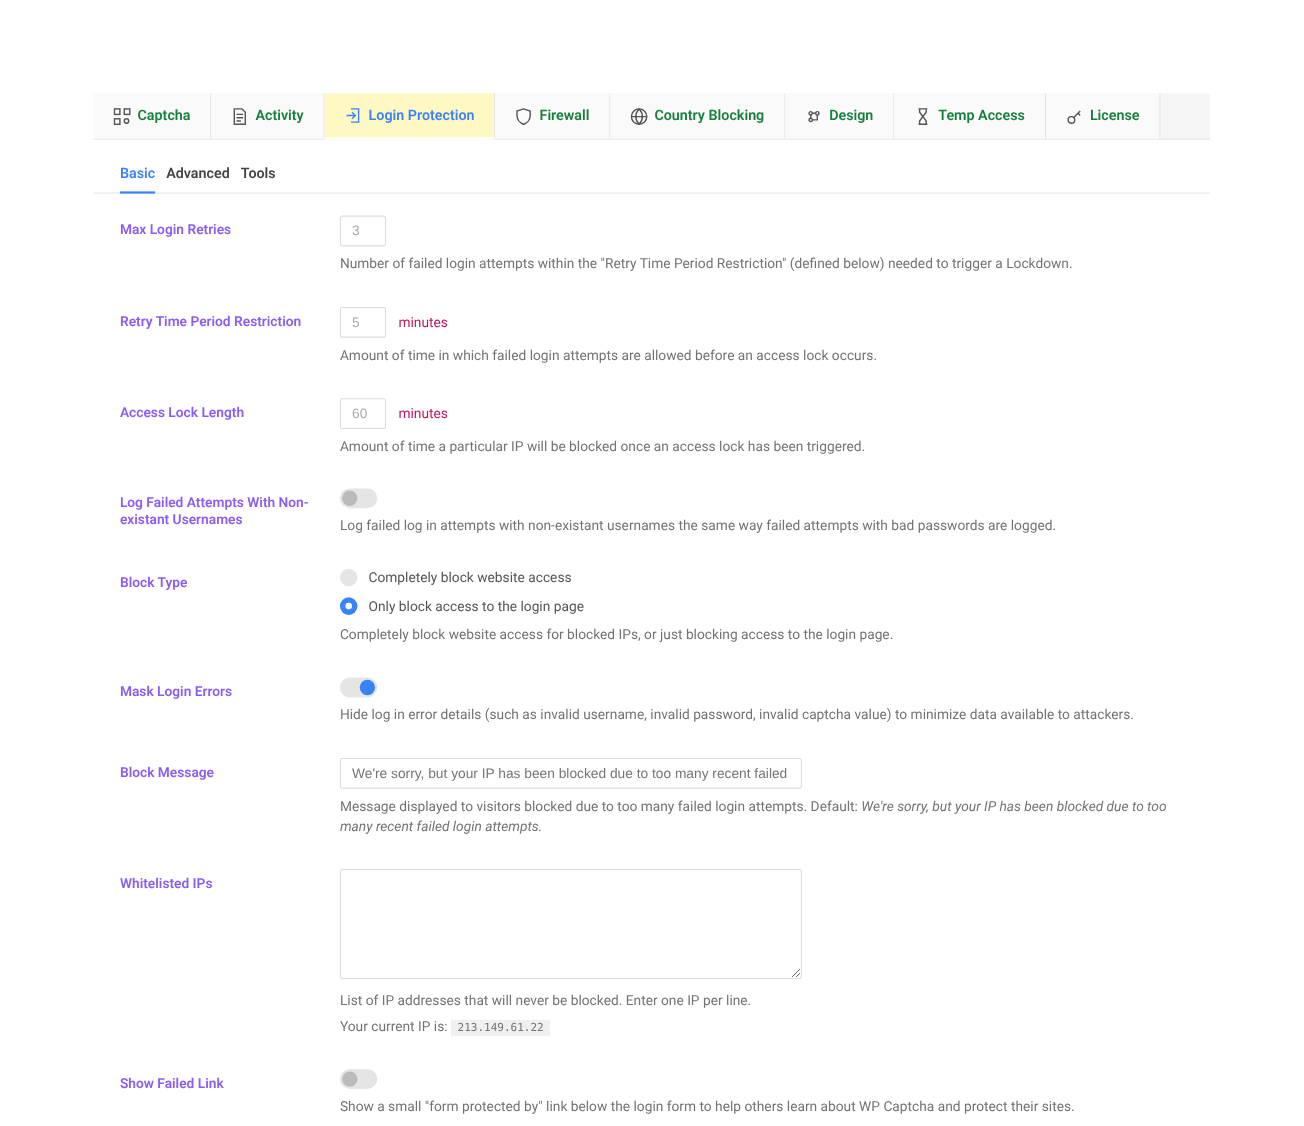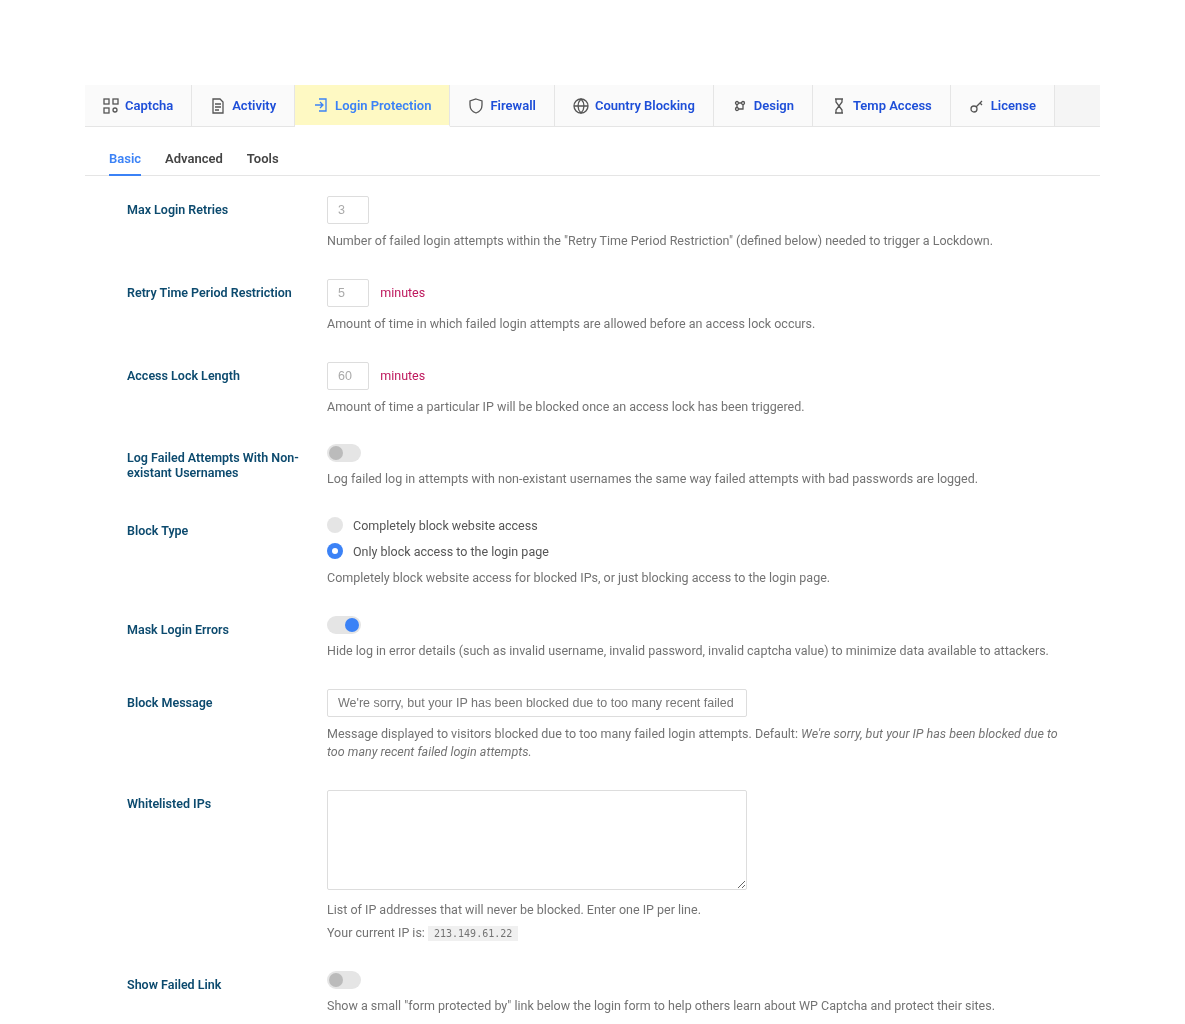--- a/index.html
+++ b/index.html
@@ -1,27 +1,27 @@
 <!DOCTYPE html>
 <html><head>
 <meta charset="utf-8">
 <style>
 * { box-sizing: border-box; margin: 0; padding: 0; }
 body { font-family: -apple-system, BlinkMacSystemFont, "Segoe UI", Roboto, sans-serif; font-size: 13px; color: #333; background: #fff; width: 1185px; }
 .container { padding: 85px 85px 40px 85px; }
 .main-tabs { display: flex; background: #f5f5f5; border-bottom: 1px solid #e5e5e5; }
-.main-tab { display: flex; align-items: center; padding: 12px 18px; font-size: 13px; font-weight: 600; color: #1d4ed8; cursor: pointer; border-right: 1px solid #e5e5e5; background: #fafafa; }
+.main-tab { display: flex; align-items: center; padding: 12px 18px; font-size: 13px; font-weight: 600; color: #15803d; cursor: pointer; border-right: 1px solid #e5e5e5; background: #fafafa; }
 .main-tab.active { background: #fef9c3; color: #3b82f6; border-bottom: 2px solid #fff; margin-bottom: -1px; }
 .main-tab .icon { margin-right: 6px; display: flex; align-items: center; }
-.sub-tabs { display: flex; padding: 16px 24px 0 24px; border-bottom: 1px solid #e5e5e5; gap: 24px; margin-bottom: 20px; }
+.sub-tabs { display: flex; padding: 16px 24px 0 24px; border-bottom: 1px solid #e5e5e5; gap: 10px; margin-bottom: 20px; }
 .sub-tab { padding: 8px 0; font-size: 13px; font-weight: 600; color: #444; cursor: pointer; }
 .sub-tab.active { color: #3b82f6; border-bottom: 2px solid #3b82f6; margin-bottom: -1px; }
 .form-area { padding: 0 24px 24px 24px; }
 .form-row { display: flex; align-items: flex-start; margin-bottom: 28px; }
-.form-label { width: 200px; font-size: 12.5px; font-weight: 600; color: #0c4a6e; padding-top: 6px; flex-shrink: 0; margin-left: 18px; }
+.form-label { width: 200px; font-size: 12.5px; font-weight: 600; color: #8b5cf6; padding-top: 6px; flex-shrink: 0; }
 .form-control { flex: 1; }
 .form-help { font-size: 12.5px; color: #737373; margin-top: 8px; line-height: 1.5; }
 .form-help .italic { font-style: italic; }
 input[type="text"], input.num-input { border: 1px solid #ddd; padding: 6px 10px; font-size: 12.5px; border-radius: 2px; color: #aaa; }
 input.num-input { width: 42px; }
 input.wide-input { width: 420px; color: #aaa; }
 .input-suffix { font-size: 12.5px; color: #be185d; margin-left: 8px; }
 textarea { border: 1px solid #ddd; width: 420px; height: 100px; padding: 8px; font-size: 12.5px; border-radius: 2px; resize: vertical; }
 .toggle { width: 34px; height: 18px; background: #e5e5e5; border-radius: 9px; position: relative; cursor: pointer; }
 .toggle .knob { width: 14px; height: 14px; background: #bbb; border-radius: 50%; position: absolute; top: 2px; left: 2px; transition: left 0.2s; }

